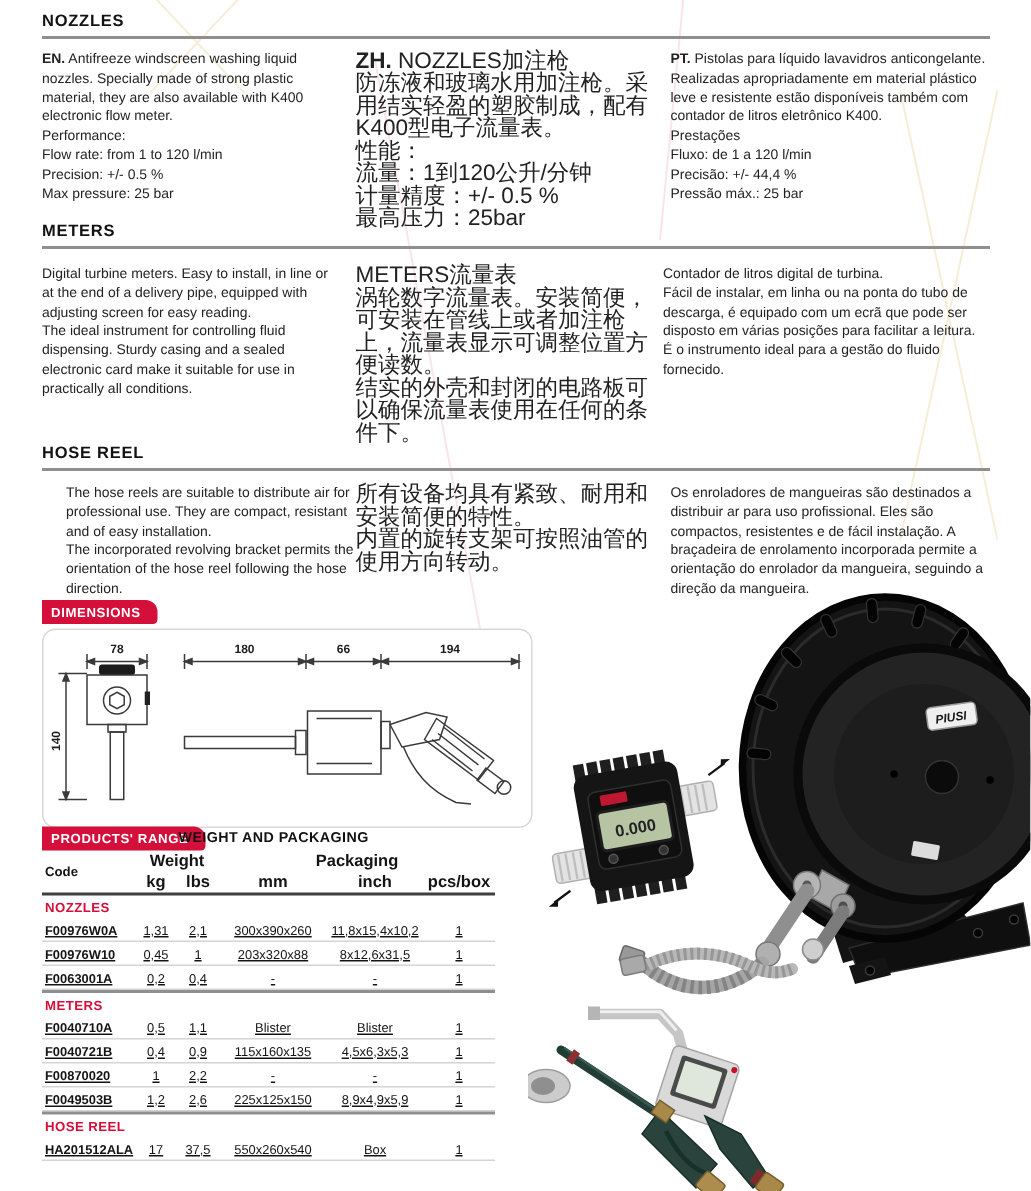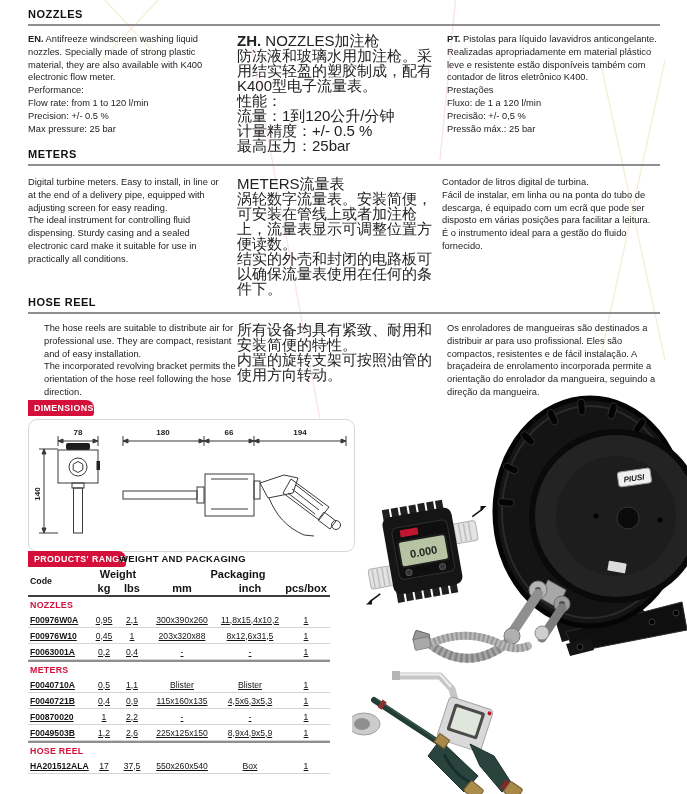--- a/index.html
+++ b/index.html
@@ -6,21 +6,21 @@
   body{width:687px;height:794px;background:#ffffff;font-family:"Liberation Sans","DejaVu Sans",sans-serif;color:#1c1c1c;position:relative;overflow:hidden;}
   .abs{position:absolute;}
   
   .sec-title{position:absolute;left:28px;margin:0;font-size:11px;font-weight:bold;letter-spacing:.5px;color:#121212;}
   .rule{position:absolute;left:28px;width:632px;height:2px;background:#8f8f8f;}
   
   .col{position:absolute;margin:0;font-size:9.3px;line-height:12.8px;white-space:pre-line;color:#222;}
   .col.zh{font-size:15px;line-height:15px;}
   .prefix{font-weight:bold;text-align:center;}
   
-  .tag{position:absolute;background:#d40f3a;color:#fff;font-size:8.8px;font-weight:bold;letter-spacing:.4px;padding:3px 0 3px 6px;border-radius:0 8px 3px 0;line-height:10px;}
+  .tag{position:absolute;background:#d40f3a;color:#fff;font-size:8.8px;font-weight:bold;letter-spacing:.4px;padding:3px 11px 3px 6px;border-radius:0 8px 3px 0;line-height:10px;}
   .subtitle{position:absolute;font-size:9.5px;font-weight:bold;letter-spacing:.3px;color:#111;}
   
   .dims-box{position:absolute;left:28px;top:419px;width:325px;height:131px;border:1px solid #d8d8d8;border-radius:9px;background:#fff;}
   
   .tbl{position:absolute;left:28px;top:567px;width:302px;font-size:8.6px;color:#141414;}
   .h1{display:grid;grid-template-columns:62px 56px 184px;height:13px;align-items:center;}
   .h2{display:grid;grid-template-columns:62px 28px 28px 72px 64px 48px;height:15px;align-items:center;}
   .thead{position:relative;border-bottom:2px solid #3f3f3f;}
   .th{font-weight:bold;text-align:center;font-size:11px;}
   .th-code{position:absolute;left:2px;top:9px;font-weight:bold;font-size:8.8px;}
@@ -54,21 +54,21 @@
 Max pressure: 25 bar</span></p>
 <p class="col zh" style="left:237px;top:33px;width:200px;"><b class="prefix">ZH.</b> <span>NOZZLES加注枪
 防冻液和玻璃水用加注枪。采用结实轻盈的塑胶制成，配有K400型电子流量表。
 性能：
 流量：1到120公升/分钟
 计量精度：+/- 0.5 %
 最高压力：25bar</span></p>
 <p class="col" style="left:447px;top:33px;width:215px;"><b class="prefix">PT.</b> <span>Pistolas para líquido lavavidros anticongelante. Realizadas apropriadamente em material plástico leve e resistente estão disponíveis também com contador de litros eletrônico K400.
 Prestações
 Fluxo: de 1 a 120 l/min
-Precisão: +/- 0,5 %
+Precisão: +/- 44,4 %
 Pressão máx.: 25 bar</span></p>
 
 <h2 class="sec-title" style="top:148px;">METERS</h2>
 <div class="rule" style="top:164px;"></div>
 <p class="col" style="left:28px;top:176px;width:195px;">Digital turbine meters. Easy to install, in line or at the end of a delivery pipe, equipped with adjusting screen for easy reading.
 The ideal instrument for controlling fluid dispensing. Sturdy casing and a sealed electronic card make it suitable for use in practically all conditions.</p>
 <p class="col zh" style="left:237px;top:176px;width:200px;">METERS流量表
 涡轮数字流量表。安装简便，可安装在管线上或者加注枪上，流量表显示可调整位置方便读数。
 结实的外壳和封闭的电路板可以确保流量表使用在任何的条件下。</p>
 <p class="col" style="left:442px;top:176px;width:218px;">Contador de litros digital de turbina.
@@ -156,21 +156,21 @@
       <div class="th">mm</div>
       <div class="th">inch</div>
       <div class="th">pcs/box</div>
     </div>
   </div>
 
   <div class="tgroup">
     <div class="gname">NOZZLES</div>
     <div class="trow">
       <div class="c">F00976W0A</div>
-      <div>0,95</div>
+      <div>1,31</div>
       <div>2,1</div>
       <div>300x390x260</div>
       <div>11,8x15,4x10,2</div>
       <div>1</div>
     </div>
     <div class="trow">
       <div class="c">F00976W10</div>
       <div>0,45</div>
       <div>1</div>
       <div>203x320x88</div>

